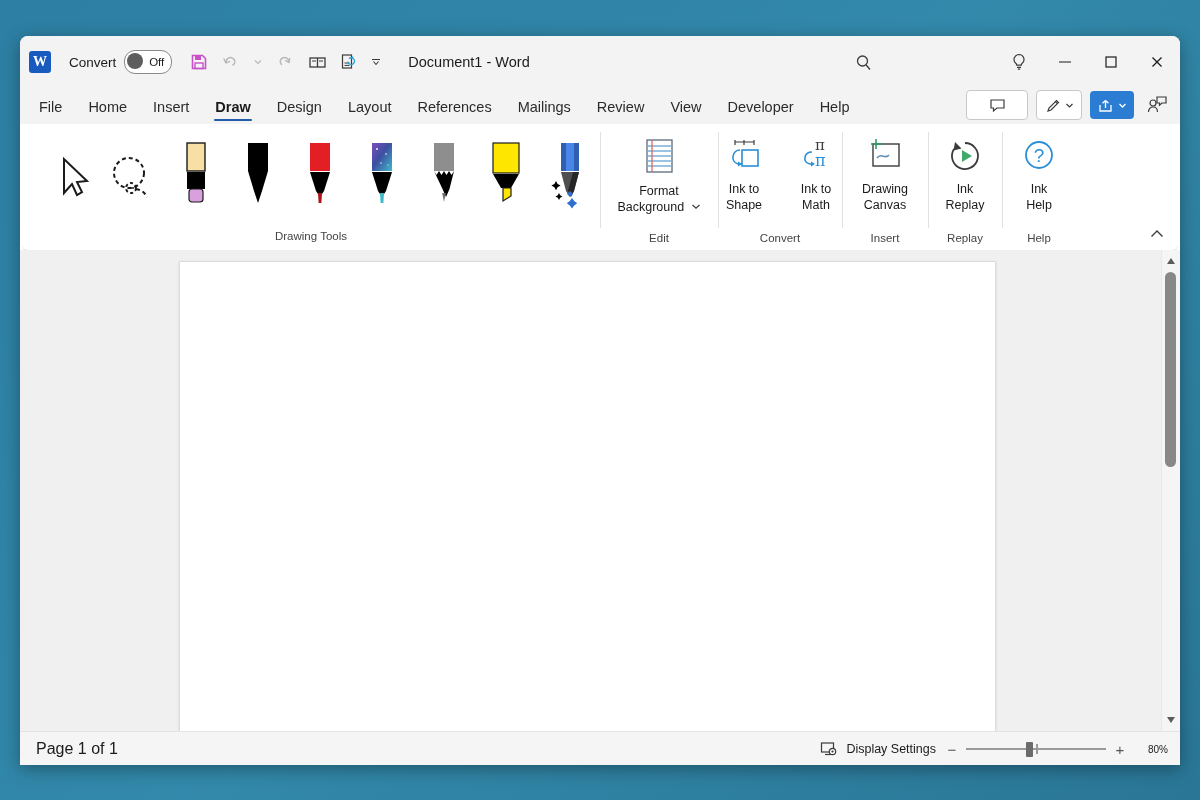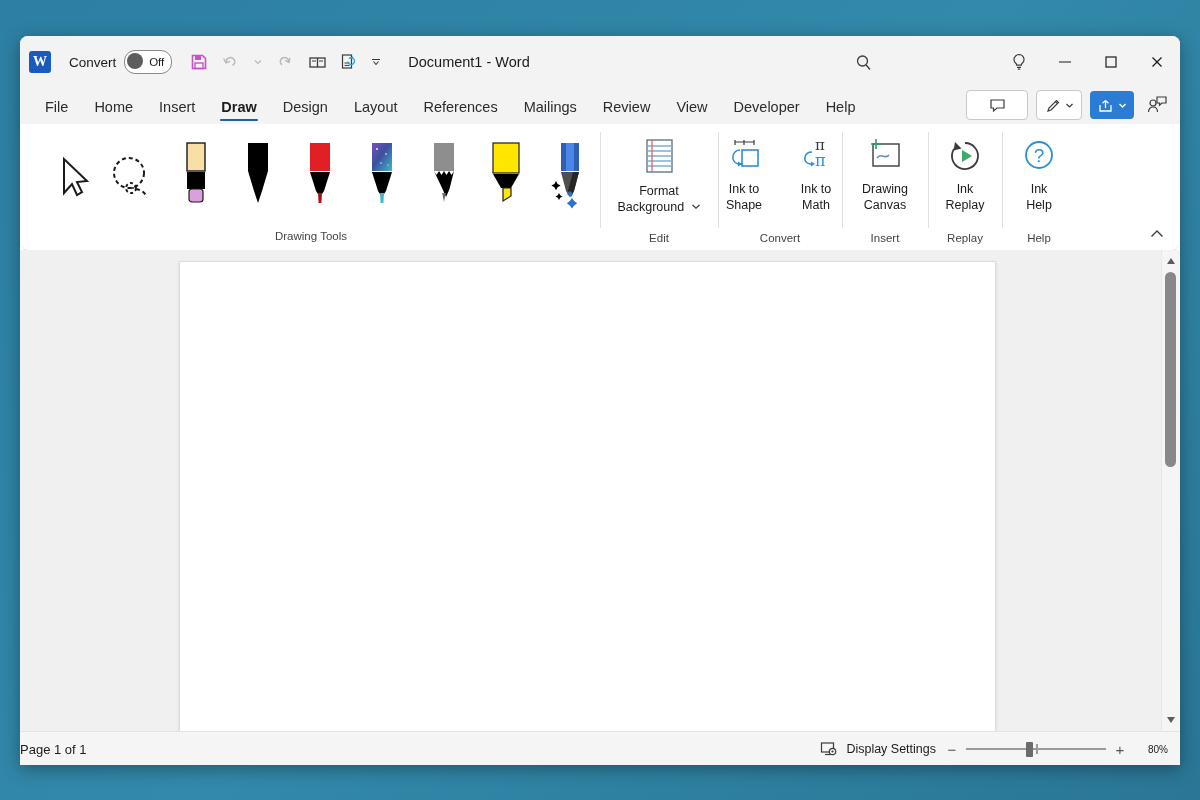--- a/index.html
+++ b/index.html
@@ -76,21 +76,21 @@
     width: 46px; height: 52px;
     display: flex; align-items: center; justify-content: center;
   }
 
   
   .tabrow {
     position: relative;
     height: 36px;
     background: #f3f3f3;
     display: flex; align-items: flex-end;
-    padding-left: 12px;
+    padding-left: 6px;
   }
   .tab {
     font-size: 14.5px; color: #2b2b2b;
     padding: 0 13px 9px 13px;
     position: relative;
     white-space: nowrap;
   }
   .tab.active { font-weight: bold; color: #1b1b1b; }
   .tab.active::after {
     content: ""; position: absolute;
@@ -205,21 +205,21 @@
   }
 
   
   .statusbar {
     position: relative;
     height: 34px;
     background: #f5f5f5;
     border-top: 1px solid #e4e4e4;
     display: flex; align-items: center;
   }
-  .status-left { margin-left: 0; font-size: 13px; color: #1b1b1b; }
+  .status-left { margin-left: 16px; font-size: 16px; color: #1b1b1b; }
   .status-right {
     position: absolute; right: 12px;
     display: flex; align-items: center; gap: 10px;
   }
   .display-settings {
     display: flex; align-items: center; gap: 8px;
     font-size: 12.5px; color: #1b1b1b;
   }
   .zoom-ctrl { display: flex; align-items: center; gap: 8px; }
   .zoom-sign { font-size: 15px; color: #555; width: 12px; text-align: center; }

